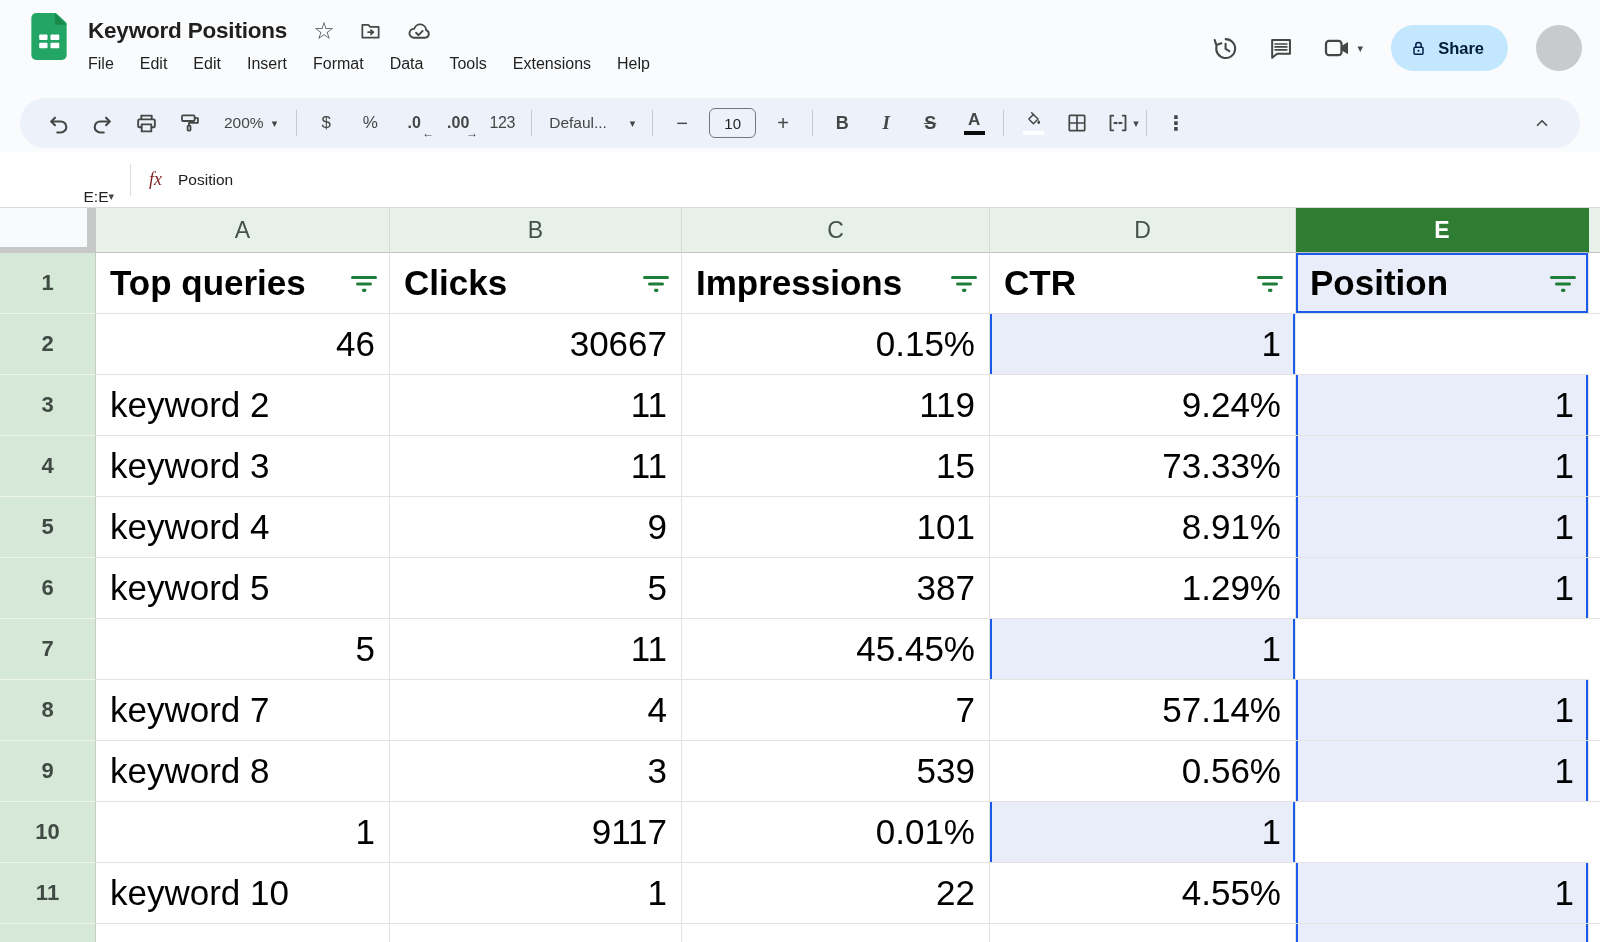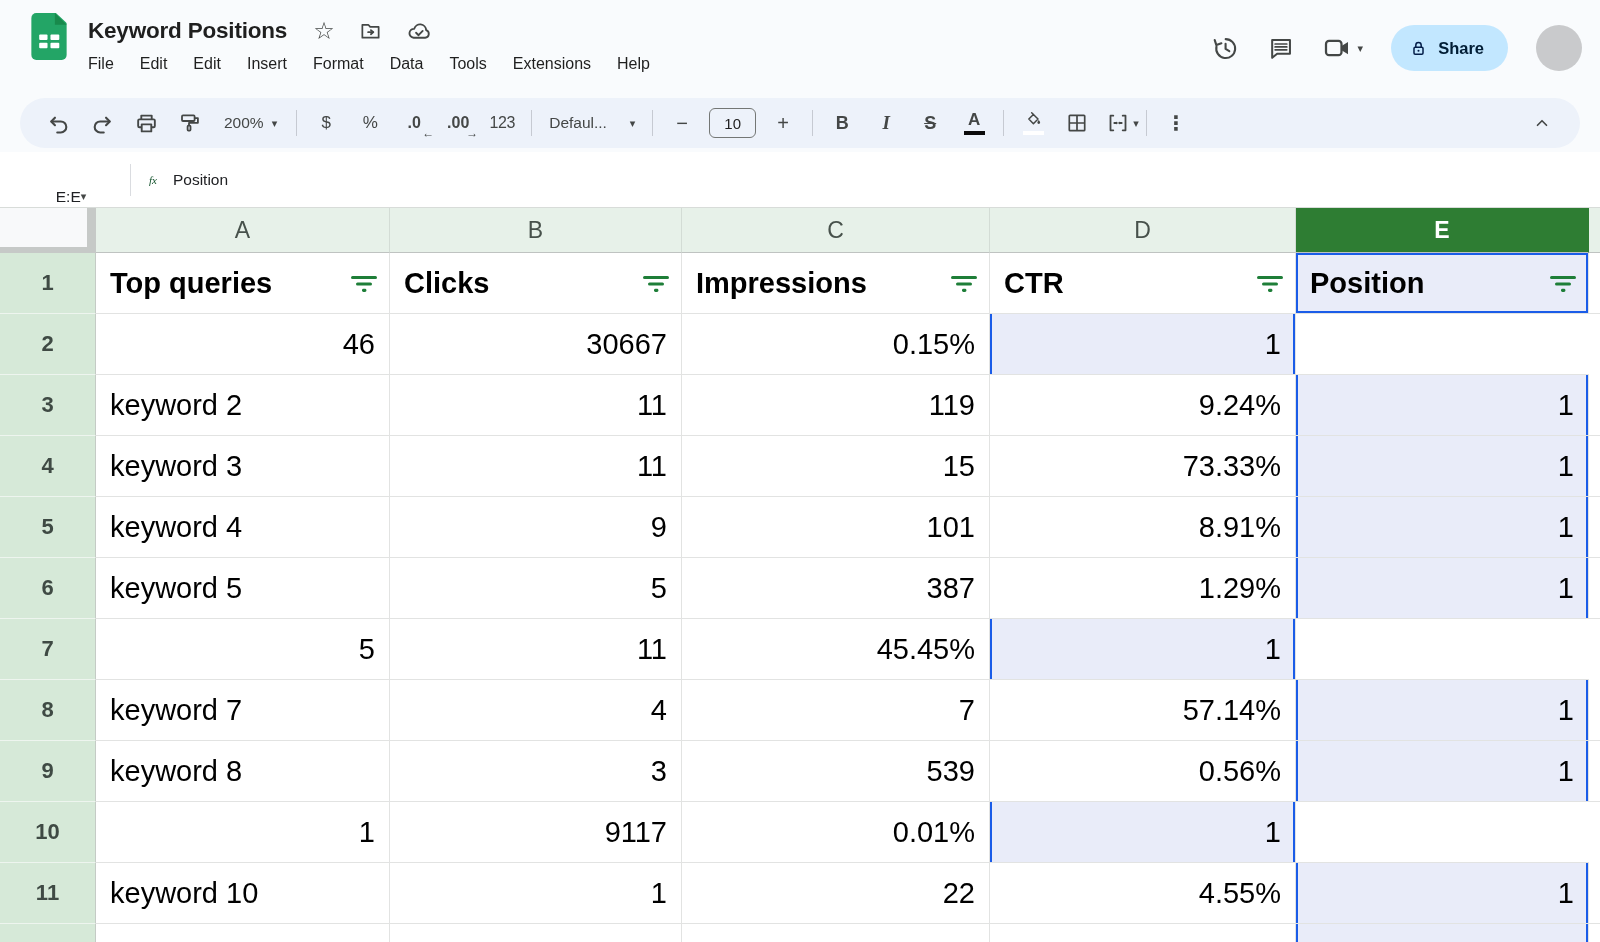--- a/index.html
+++ b/index.html
@@ -51,42 +51,42 @@
   .fill-bar { width:21px; height:4px; background:#ffffff; }
   .dec-ctl { position:relative; width:40px; height:40px; display:flex; align-items:center; justify-content:center;
              font-size:16px; font-weight:600; color:#444746; }
   .dec-arrow { position:absolute; bottom:3px; right:2px; font-size:12px; font-weight:400; }
   .nf-123 { font-size:16px; font-weight:500; letter-spacing:-0.5px; }
   .more-dots { font-size:20px; font-weight:700; }
   .collapse { margin-left:auto; }
 
   
   .formula-bar { height:56px; background:#fff; display:flex; align-items:center; border-bottom:1px solid #d8dcd9; }
-  .name-box { width:122px; display:flex; align-items:center; justify-content:center;
+  .name-box { width:122px; display:flex; align-items:center; justify-content:flex-end;
               padding:0 8px 0 28px; font-size:15.5px; color:#202124;margin-top:34px; }
   .fb-sep { width:1px; height:32px; background:#dadce0; margin:0 8px 0 8px; }
-  .fx { font-style:italic; font-family:"Liberation Serif","DejaVu Serif",serif; color:#14532d;
-        font-size:11px; margin:0 16px 0 10px; }
+  .fx { font-style:italic; font-family:"Liberation Serif","DejaVu Serif",serif; color:#7f1d1d;
+        font-size:18px; margin:0 16px 0 10px; }
   .formula-value { font-size:15.5px; color:#202124; }
 
   
   .grid { height:734px; background:#fff; }
   .grid-row, .col-strip { display:grid; grid-template-columns:96px 294px 292px 308px 306px 293px 11px; }
   .col-strip { height:45px; }
   .corner { background:#f8f9fa; border-right:9px solid #c6c9c7; border-bottom:6px solid #c6c9c7; }
   .col-cell { background:#e7f1e9; border-right:1px solid #d3dcd5; border-bottom:1px solid #bfc3c1;
               display:flex; align-items:center; justify-content:center; font-size:23px; color:#47514b; }
   .col-cell.sel { background:#2e7d33; color:#fff; font-weight:700; border-right:1px solid #2e7d33; }
   .f-head { background:#e7f1e9; border-bottom:1px solid #bfc3c1; }
 
   .row { height:61px; }
   .rh { background:#d6e9d8; border-right:1px solid #c4cbc5; border-bottom:1px solid #eef5ef;
         display:flex; align-items:center; justify-content:center; font-size:22px; font-weight:700; color:#3f4a44; }
   .cell { background:#fff; border-right:1px solid #e2e3e2; border-bottom:1px solid #e2e3e2;
-          display:flex; align-items:center; font-size:29px; color:#000; overflow:hidden; white-space:nowrap; }
+          display:flex; align-items:center; font-size:35px; color:#000; overflow:hidden; white-space:nowrap; }
   .cell.num { justify-content:flex-end; padding-right:14px; }
   .cell.txt { padding-left:14px; }
   .cell.hdr { font-weight:700; justify-content:space-between; padding:0 12px 0 14px; }
   .cell.selcol { background:#e9ecf9; box-shadow:inset 2px 0 0 #1a5ce8, inset -2px 0 0 #1a5ce8; }
   .cell.selhdr { box-shadow:inset 2px 0 0 #1a5ce8, inset -2px 0 0 #1a5ce8, inset 0 2px 0 #1a5ce8, inset 0 -2px 0 #1a5ce8; }
   .f-cell { background:#fff; border-bottom:1px solid #e2e3e2; }
   .partial { height:18px; }
   .partial .cell, .partial .rh, .partial .f-cell { border-bottom:none; }
   .flt { width:26px; height:21px; flex:0 0 auto; }
 </style>

